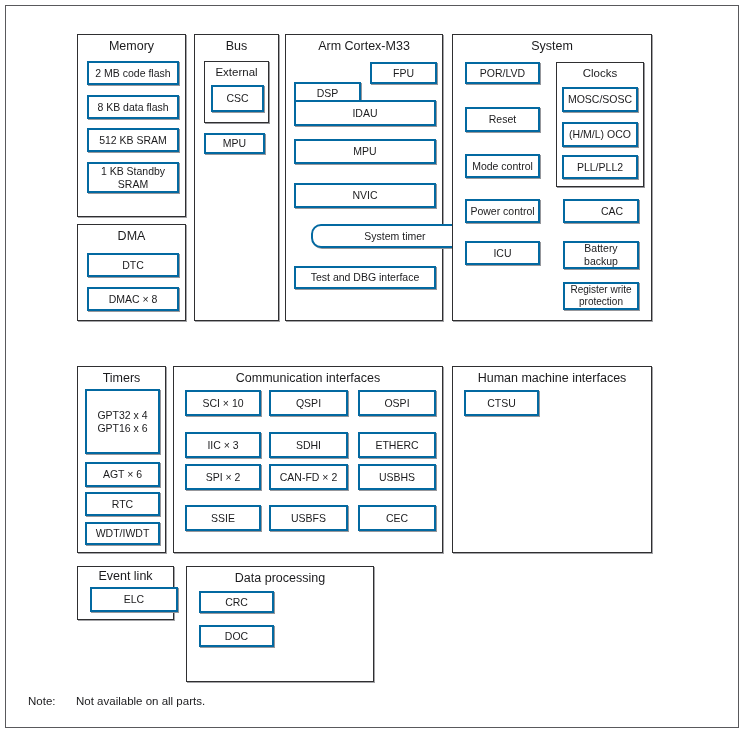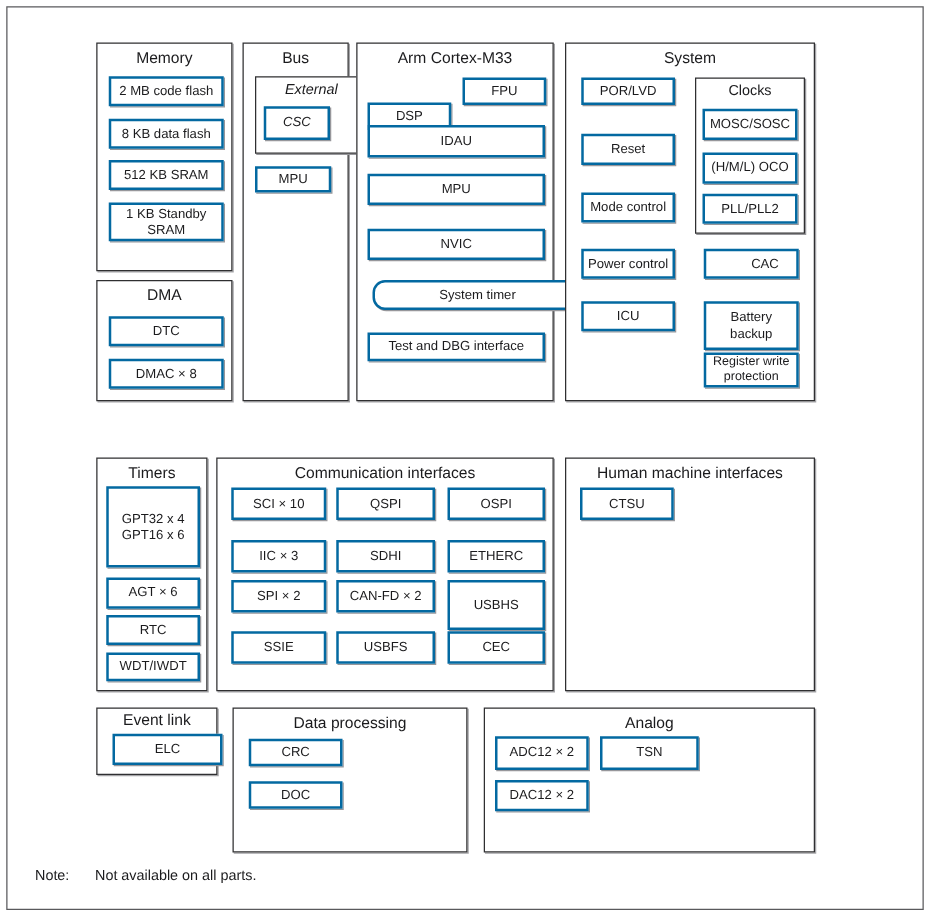--- a/index.html
+++ b/index.html
@@ -54,53 +54,53 @@
   </section>
 
   <section class="block" style="left:77px;top:224px;width:109px;height:97px;">
     <div class="block-title">DMA</div>
     <div class="box" style="left:9px;top:28px;width:92px;height:24px;">DTC</div>
     <div class="box" style="left:9px;top:62px;width:92px;height:24px;">DMAC × 8</div>
   </section>
 
   <section class="block" style="left:194px;top:34px;width:85px;height:287px;">
     <div class="block-title">Bus</div>
-    <div class="group" style="left:9px;top:26px;width:90px;height:62px;font-style:italic;">
+    <div class="group" style="left:9px;top:26px;width:65px;height:62px;">
       <div class="group-title">External</div>
       <div class="box" style="left:6px;top:23px;width:53px;height:27px;">CSC</div>
     </div>
     <div class="box" style="left:9px;top:98px;width:61px;height:21px;">MPU</div>
   </section>
 
   <section class="block" style="left:285px;top:34px;width:158px;height:287px;">
     <div class="block-title">Arm Cortex-M33</div>
     <div class="box" style="left:8px;top:27px;width:67px;height:22px;margin-top:20px;">DSP</div>
     <div class="box" style="left:84px;top:27px;width:67px;height:22px;">FPU</div>
     <div class="box" style="left:8px;top:65px;width:142px;height:26px;">IDAU</div>
     <div class="box" style="left:8px;top:104px;width:142px;height:25px;">MPU</div>
     <div class="box" style="left:8px;top:148px;width:142px;height:25px;">NVIC</div>
-    <div class="box" style="left:12px;top:189px;width:168px;height:24px;border-radius:10px;">System timer</div>
+    <div class="box" style="left:25px;top:189px;width:168px;height:24px;border-radius:10px;">System timer</div>
     <div class="box" style="left:8px;top:231px;width:142px;height:23px;">Test and DBG interface</div>
   </section>
 
   <section class="block" style="left:452px;top:34px;width:200px;height:287px;">
     <div class="block-title">System</div>
     <div class="box" style="left:12px;top:27px;width:75px;height:22px;">POR/LVD</div>
     <div class="box" style="left:12px;top:72px;width:75px;height:25px;">Reset</div>
     <div class="box" style="left:12px;top:119px;width:75px;height:24px;">Mode control</div>
     <div class="box" style="left:12px;top:164px;width:75px;height:24px;">Power control</div>
     <div class="box" style="left:12px;top:206px;width:75px;height:24px;">ICU</div>
     <div class="group" style="left:103px;top:27px;width:88px;height:125px;">
       <div class="group-title">Clocks</div>
       <div class="box" style="left:5px;top:24px;width:76px;height:25px;">MOSC/SOSC</div>
       <div class="box" style="left:5px;top:59px;width:76px;height:25px;">(H/M/L) OCO</div>
       <div class="box" style="left:5px;top:92px;width:76px;height:24px;">PLL/PLL2</div>
     </div>
     <div class="box" style="left:110px;top:164px;width:76px;height:24px;padding-left:24px;">CAC</div>
-    <div class="box" style="left:110px;top:206px;width:76px;height:39px;">Battery backup</div>
+    <div class="box" style="left:110px;top:206px;width:76px;height:28px;">Battery backup</div>
     <div class="box" style="left:110px;top:247px;width:76px;height:28px;font-size:10px;">Register write protection</div>
   </section>
 
   <section class="block" style="left:77px;top:366px;width:89px;height:187px;">
     <div class="block-title">Timers</div>
     <div class="box stack" style="left:7px;top:22px;width:75px;height:65px;">
       <span>GPT32 x 4</span>
       <span>GPT16 x 6</span>
     </div>
     <div class="box" style="left:7px;top:95px;width:75px;height:25px;">AGT × 6</div>
@@ -111,21 +111,21 @@
   <section class="block" style="left:173px;top:366px;width:270px;height:187px;">
     <div class="block-title">Communication interfaces</div>
     <div class="box" style="left:11px;top:23px;width:76px;height:26px;">SCI × 10</div>
     <div class="box" style="left:95px;top:23px;width:79px;height:26px;">QSPI</div>
     <div class="box" style="left:184px;top:23px;width:78px;height:26px;">OSPI</div>
     <div class="box" style="left:11px;top:65px;width:76px;height:26px;">IIC × 3</div>
     <div class="box" style="left:95px;top:65px;width:79px;height:26px;">SDHI</div>
     <div class="box" style="left:184px;top:65px;width:78px;height:26px;">ETHERC</div>
     <div class="box" style="left:11px;top:97px;width:76px;height:26px;">SPI × 2</div>
     <div class="box" style="left:95px;top:97px;width:79px;height:26px;">CAN-FD × 2</div>
-    <div class="box" style="left:184px;top:97px;width:78px;height:40px;">USBHS</div>
+    <div class="box" style="left:184px;top:97px;width:78px;height:26px;">USBHS</div>
     <div class="box" style="left:11px;top:138px;width:76px;height:26px;">SSIE</div>
     <div class="box" style="left:95px;top:138px;width:79px;height:26px;">USBFS</div>
     <div class="box" style="left:184px;top:138px;width:78px;height:26px;">CEC</div>
   </section>
 
   <section class="block" style="left:452px;top:366px;width:200px;height:187px;">
     <div class="block-title">Human machine interfaces</div>
     <div class="box" style="left:11px;top:23px;width:75px;height:26px;">CTSU</div>
   </section>
 
@@ -134,24 +134,18 @@
     <div class="box" style="left:12px;top:20px;width:88px;height:25px;">ELC</div>
   </section>
 
 
   <section class="block" style="left:186px;top:566px;width:188px;height:116px;">
     <div class="block-title">Data processing</div>
     <div class="box" style="left:12px;top:24px;width:75px;height:22px;">CRC</div>
     <div class="box" style="left:12px;top:58px;width:75px;height:22px;">DOC</div>
   </section>
 
-  <section class="block" style="left:387px;top:566px;width:265px;height:116px;">
-    <div class="block-title">Analog</div>
-    <div class="box" style="left:8px;top:22px;width:75px;height:27px;">ADC12 × 2</div>
-    <div class="box" style="left:92px;top:22px;width:79px;height:27px;">TSN</div>
-    <div class="box" style="left:8px;top:57px;width:75px;height:25px;">DAC12 × 2</div>
-  </section>
 
   <div class="note">
     <span class="note-label">Note:</span>
     <span class="note-text">Not available on all parts.</span>
   </div>
 </div>
 
 </body></html>

